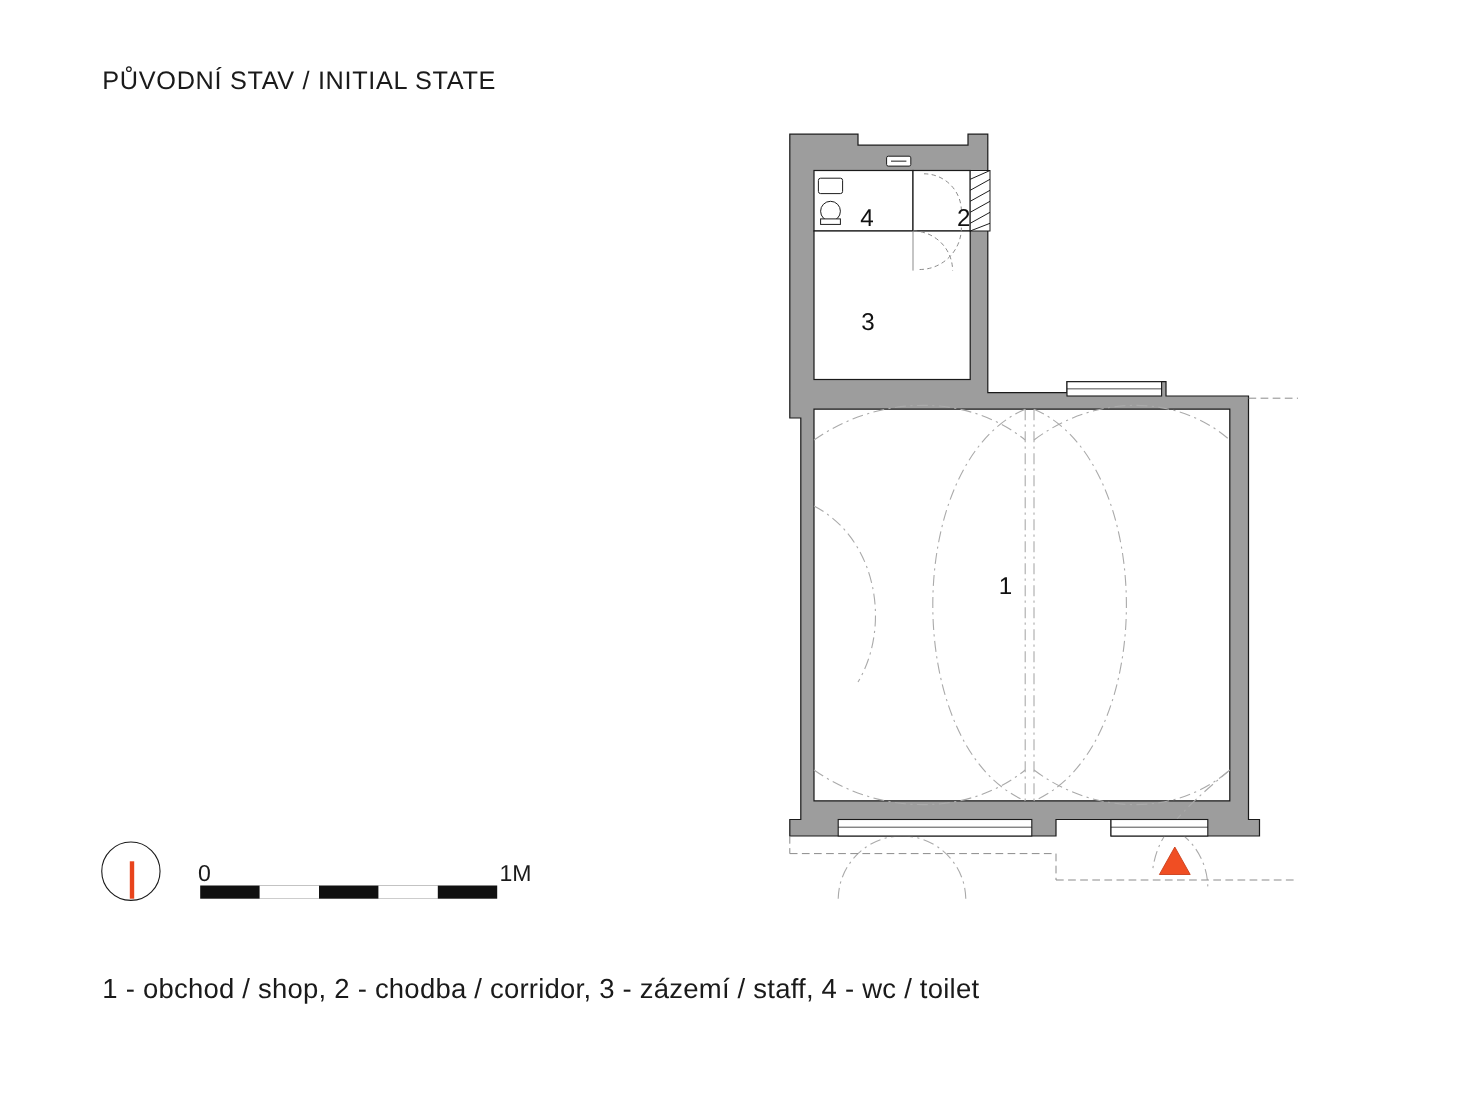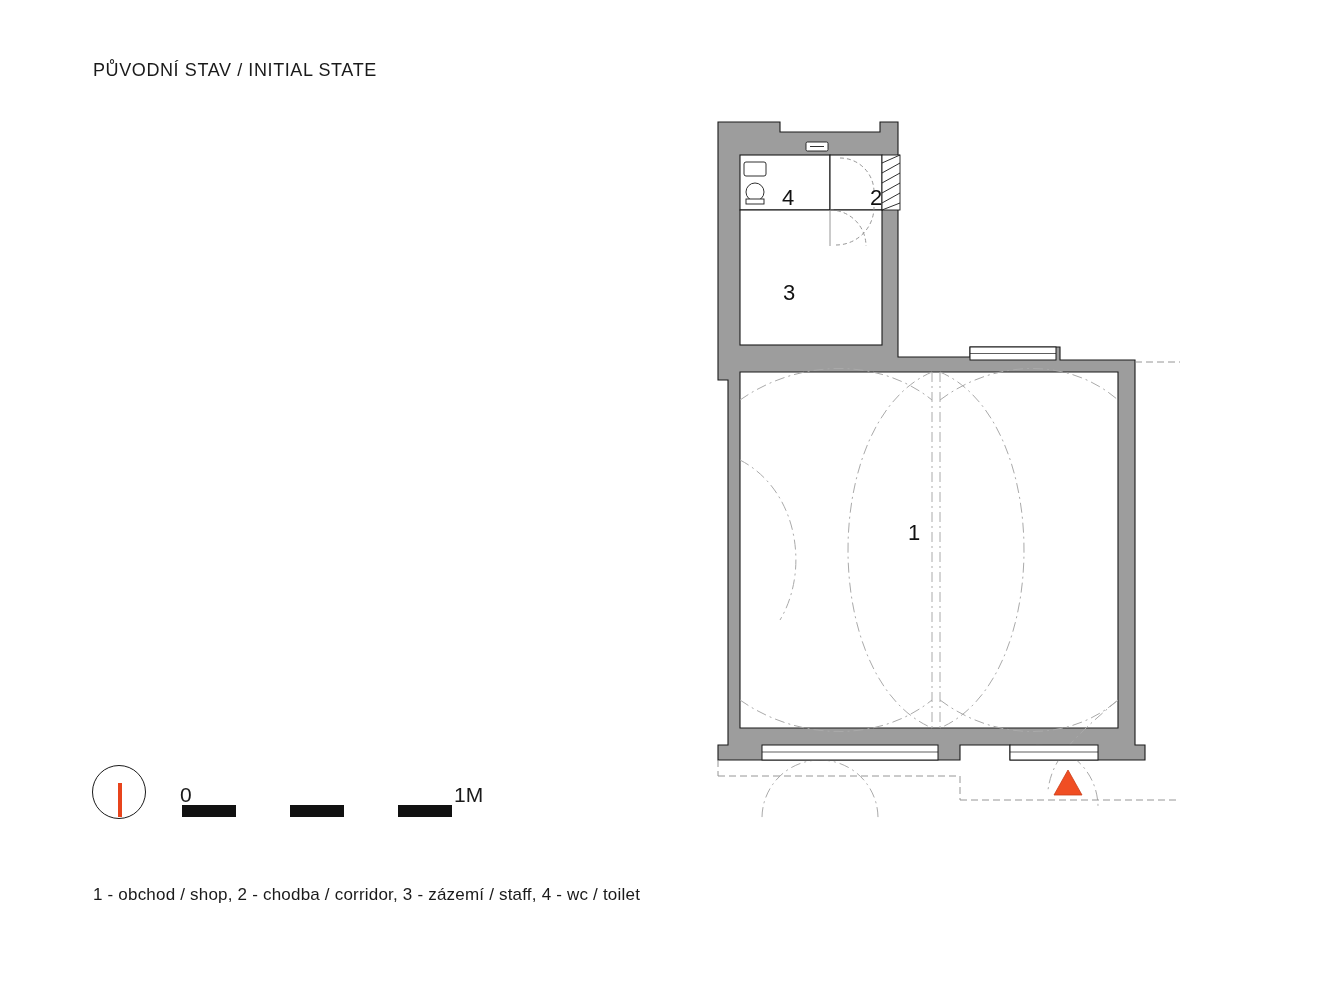--- a/index.html
+++ b/index.html
@@ -12,30 +12,30 @@
     height: 1000px;
     position: relative;
     font-family: "Liberation Sans", sans-serif;
     color: #111111;
     overflow: hidden;
   }
   #plan-title {
     position: absolute;
     left: 93px;
     top: 60px;
-    font-size: 18px;
+    font-size: 23px;
     letter-spacing: 0.6px;
     color: #1a1a1a;
     white-space: nowrap;
   }
   #legend-line {
     position: absolute;
     left: 93px;
     top: 885px;
-    font-size: 17px;
+    font-size: 25px;
     letter-spacing: 0.2px;
     color: #1a1a1a;
     white-space: nowrap;
   }
   
   #north-arrow {
     position: absolute;
     left: 92px;
     top: 765px;
     width: 58px;

